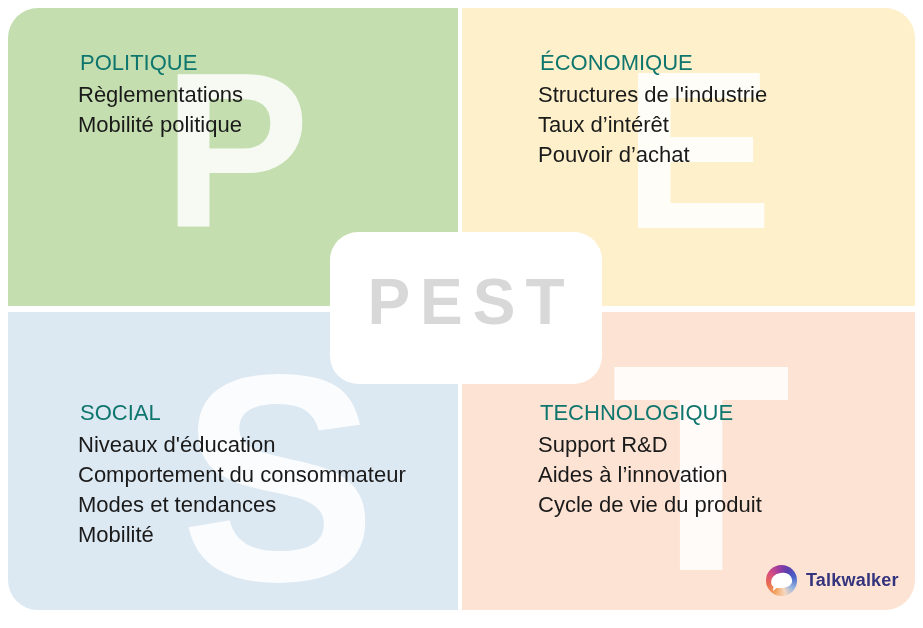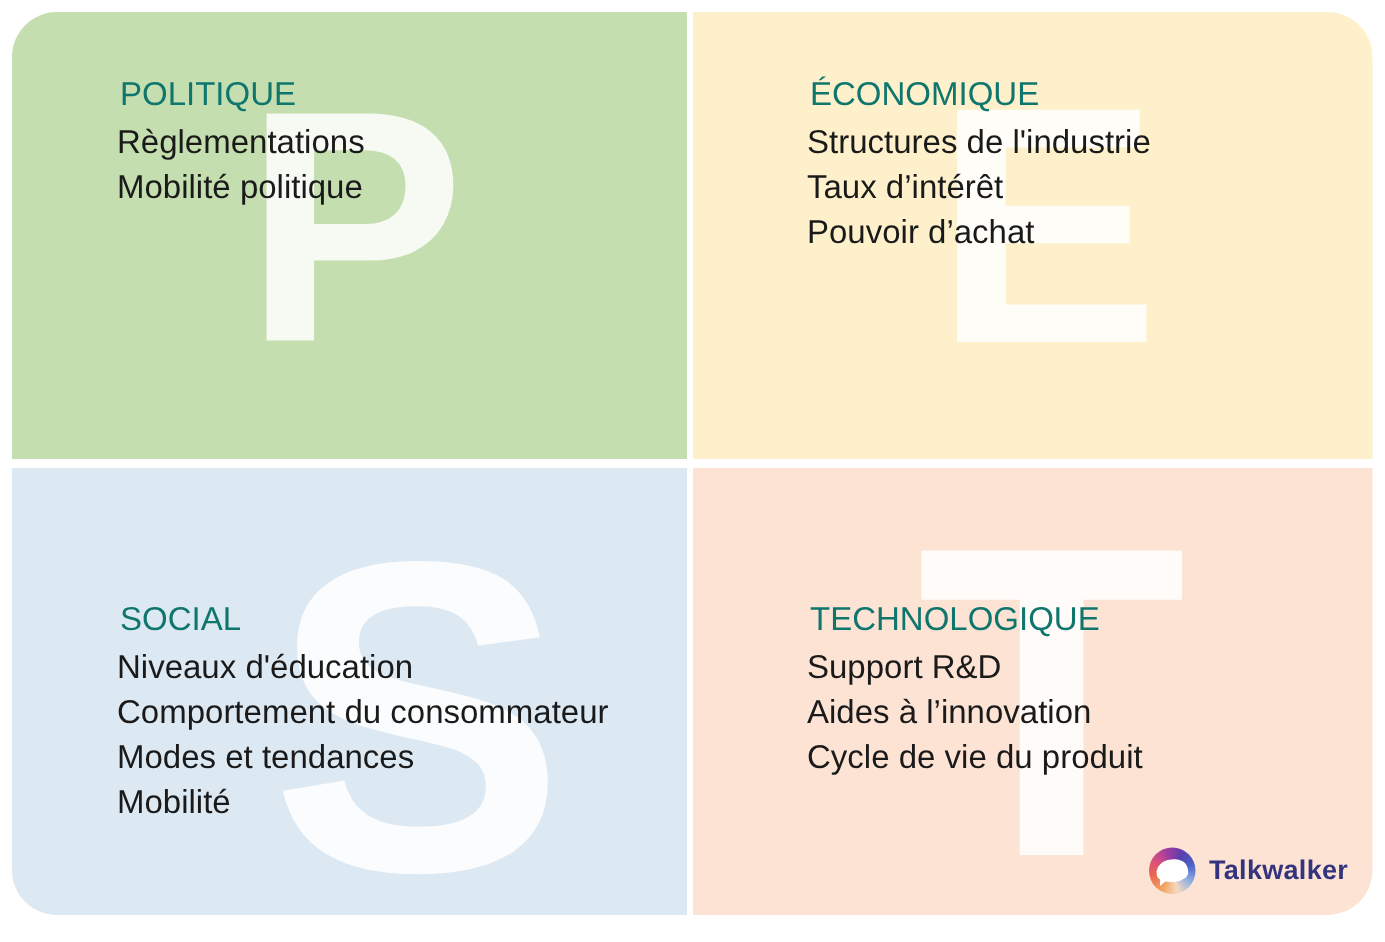--- a/index.html
+++ b/index.html
@@ -160,14 +160,17 @@
     <div class="brand">
       <span class="tw-icon">
         <span class="tw-ring"></span>
         <span class="tw-bubble"></span>
         <span class="tw-bubble-tail"></span>
       </span>
       <span class="tw-text" style="color: rgb(52, 52, 126);">Talkwalker</span>
     </div>
   </section>
 
+  <div class="center-box">
+    <span class="center-label">PEST</span>
+  </div>
 
 </div>
 
 </body></html>

